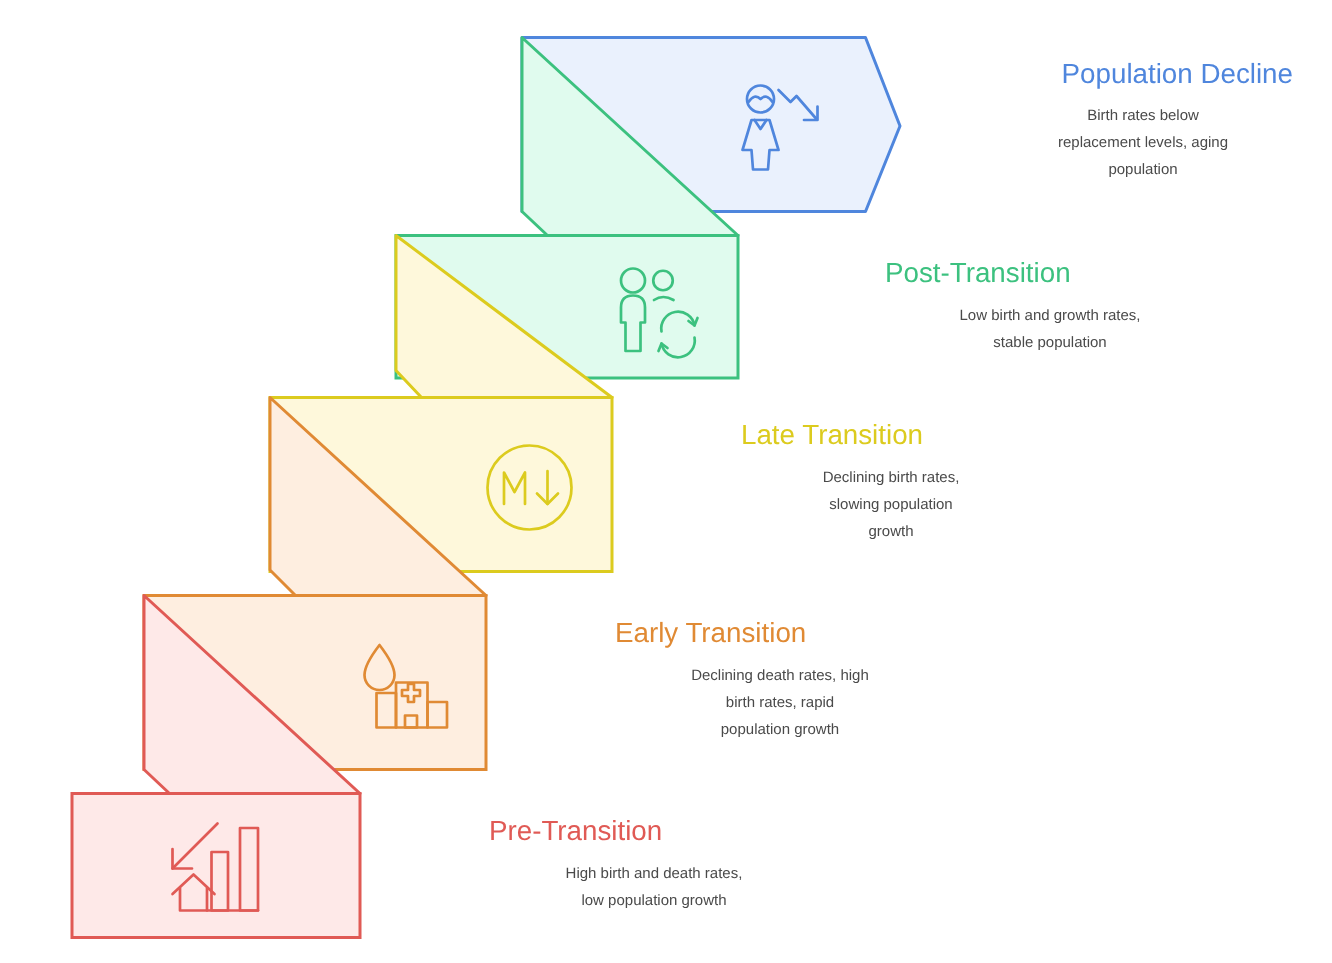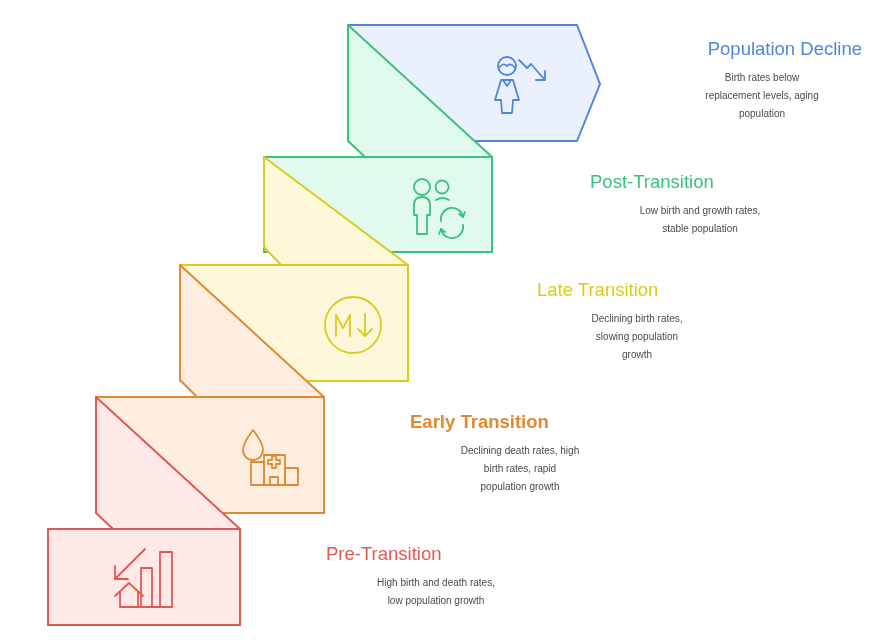--- a/index.html
+++ b/index.html
@@ -90,31 +90,31 @@
 </div>
 
 <div class="label" style="left:590px; top:171px; width:220px;">
   <div class="title" style="color:#3CC17F;">Post-Transition</div>
   <div class="desc">
     <div>Low birth and growth rates,</div>
     <div>stable population</div>
   </div>
 </div>
 
-<div class="label" style="left:494px; top:279px; width:200px;margin-left:43px;">
+<div class="label" style="left:494px; top:279px; width:200px;">
   <div class="title" style="color:#DCCB1E;">Late Transition</div>
   <div class="desc">
     <div>Declining birth rates,</div>
     <div>slowing population</div>
     <div>growth</div>
   </div>
 </div>
 
 <div class="label" style="left:410px; top:411px; width:220px;">
-  <div class="title" style="color:#E08A34;font-weight:bold;">Early Transition</div>
+  <div class="title" style="color:#E08A34;">Early Transition</div>
   <div class="desc">
     <div>Declining death rates, high</div>
     <div>birth rates, rapid</div>
     <div>population growth</div>
   </div>
 </div>
 
 <div class="label" style="left:326px; top:543px; width:220px;">
   <div class="title" style="color:#E05A55;">Pre-Transition</div>
   <div class="desc">

